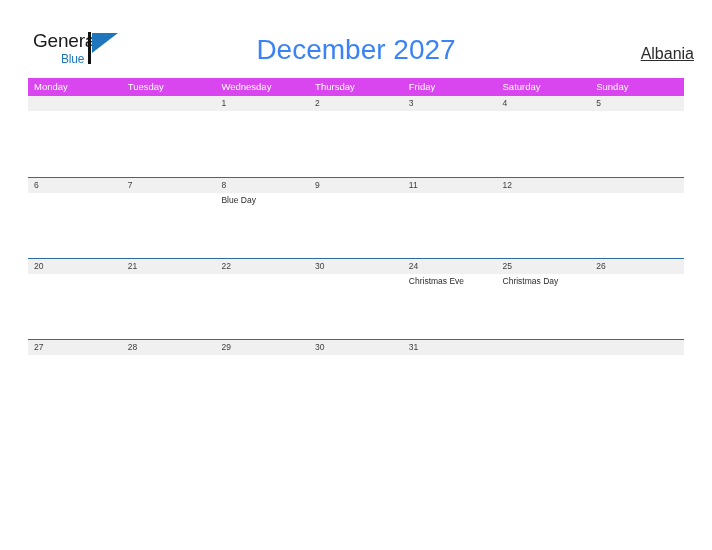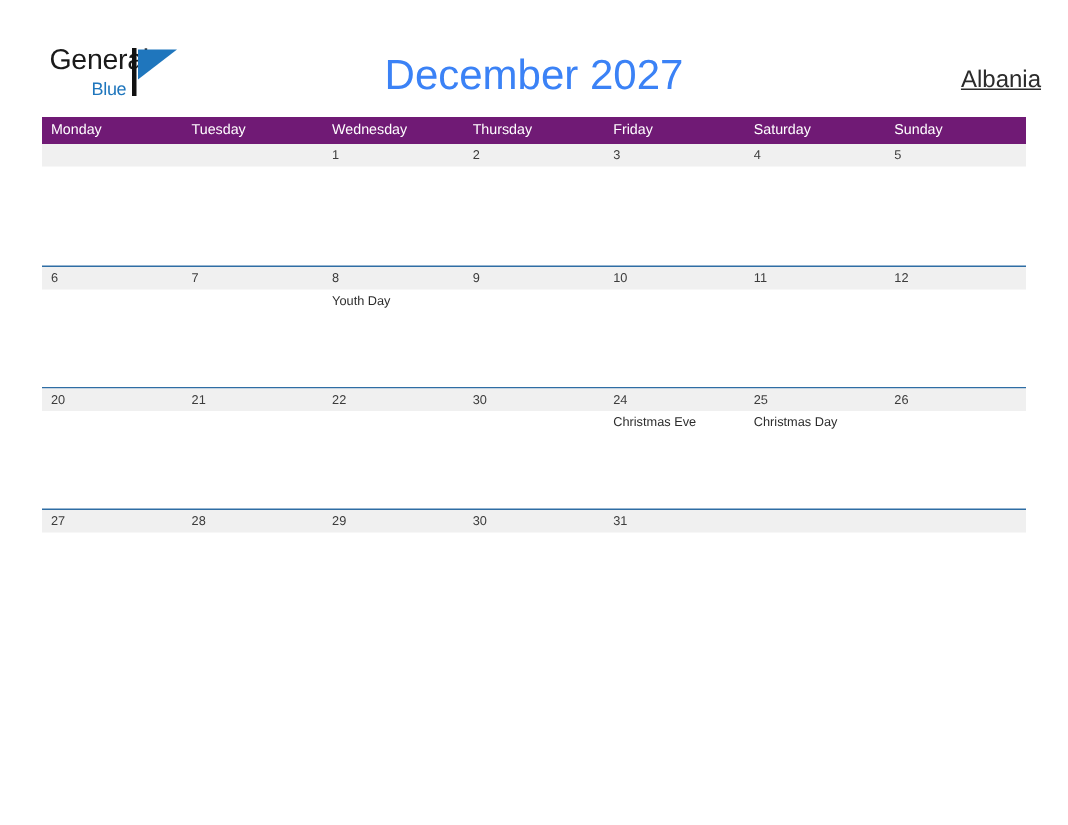--- a/index.html
+++ b/index.html
@@ -89,21 +89,21 @@
   .calendar {
     position: absolute;
     left: 28px;
     top: 78px;
     width: 656px;
   }
   .dow-row {
     display: flex;
     width: 656px;
     height: 18px;
-    background: #701a75;
+    background: #d946ef;
   }
   .dow-cell {
     width: 93.71px;
     box-sizing: border-box;
     padding-left: 6px;
     font-size: 9.5px;
     line-height: 18px;
     color: #ffffff;
     font-family: "Liberation Sans", sans-serif;
     white-space: nowrap;
@@ -227,28 +227,25 @@
           <div class="week-cells">
             <div class="day-cell">
               <div class="day-num">6</div>
             </div>
             <div class="day-cell">
               <div class="day-num">7</div>
             </div>
             <div class="day-cell">
               <div class="day-num">8</div>
               <div class="day-events">
-                <div class="event">Youth Day</div>
+                <div class="event">Blue Day</div>
               </div>
             </div>
             <div class="day-cell">
               <div class="day-num">9</div>
-            </div>
-            <div class="day-cell">
-              <div class="day-num">10</div>
             </div>
             <div class="day-cell">
               <div class="day-num">11</div>
             </div>
             <div class="day-cell">
               <div class="day-num">12</div>
             </div>
           </div>
         </div>
         <div class="week">

